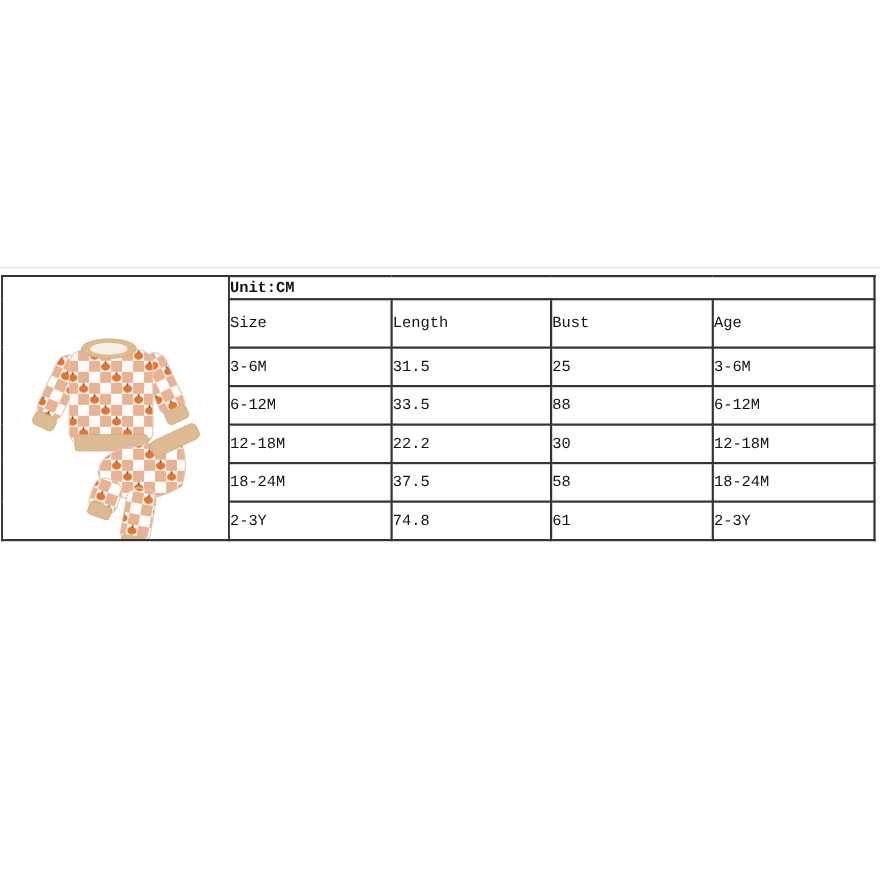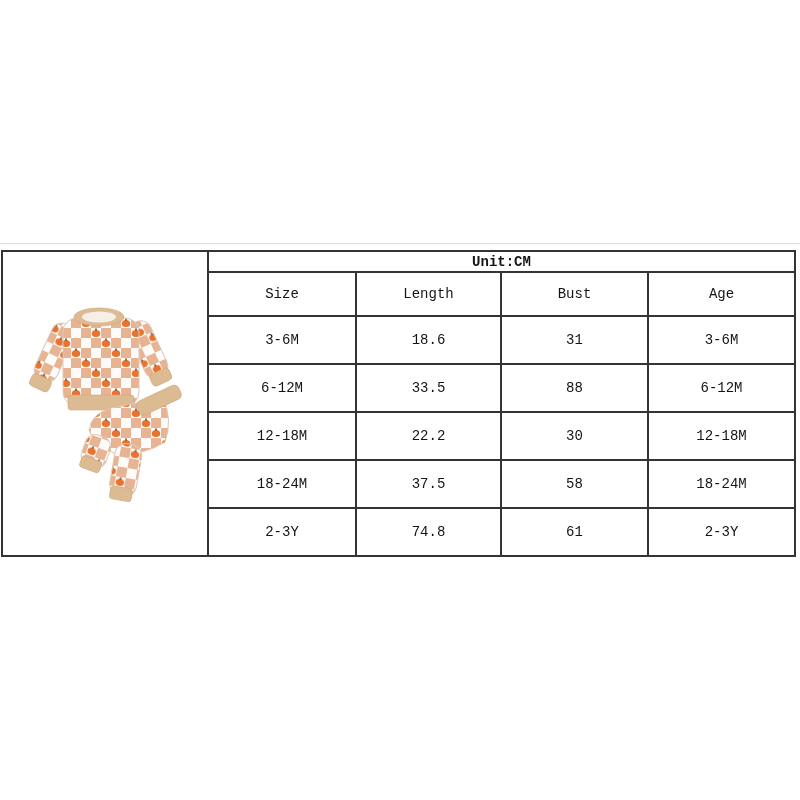--- a/index.html
+++ b/index.html
@@ -24,21 +24,20 @@
     background:#dcdcdc;
   }
   table.chart{
     position:absolute;left:1px;top:250px;
     width:793px;
     border-collapse:collapse;
     table-layout:fixed;
   }
   table.chart td{
     border:2px solid var(--border-color);
-    text-align:center;
     vertical-align:middle;
     font-size:14px;
     color:#141414;
     padding:0;
     overflow:hidden;
   }
   td.img-cell{
     border-left:1px solid #b7b7b7;
     position:relative;
     background:#ffffff;
@@ -46,21 +45,21 @@
   td.unit-cell{
     text-align:left;
     vertical-align:top;
     font-weight:700;
     font-size:15px;
     line-height:18px;
     padding:0 0 0 3px;
   }
   tr.unit-row{height:21px;}
   tr.header-row{height:44px;margin-top:28px;}
-  tr.data-row{height:48px;}
+  tr.data-row{height:35px;}
   .photo-wrap{position:absolute;left:8px;top:46px;width:190px;height:252px;}
   .p-white{fill:var(--checker-white);}
   .p-peach{fill:var(--checker-peach);}
   .pumpkin-body{fill:var(--pumpkin-orange);}
   .pumpkin-stem{fill:var(--pumpkin-stem);}
   .trim{fill:var(--trim-tan);stroke:#c9a87c;stroke-width:0.6;}
   .garment{stroke:#dccab6;stroke-width:1;}
   .collar-inner{fill:#f6efe7;}
 </style>
 </head>
@@ -140,22 +139,22 @@
 
     <tr class="header-row">
       <td>Size</td>
       <td>Length</td>
       <td>Bust</td>
       <td>Age</td>
     </tr>
 
     <tr class="data-row">
       <td>3-6M</td>
-      <td>18.6</td>
-      <td>31</td>
+      <td>31.5</td>
+      <td>25</td>
       <td>3-6M</td>
     </tr>
     <tr class="data-row">
       <td>6-12M</td>
       <td>33.5</td>
       <td>88</td>
       <td>6-12M</td>
     </tr>
     <tr class="data-row">
       <td>12-18M</td>

